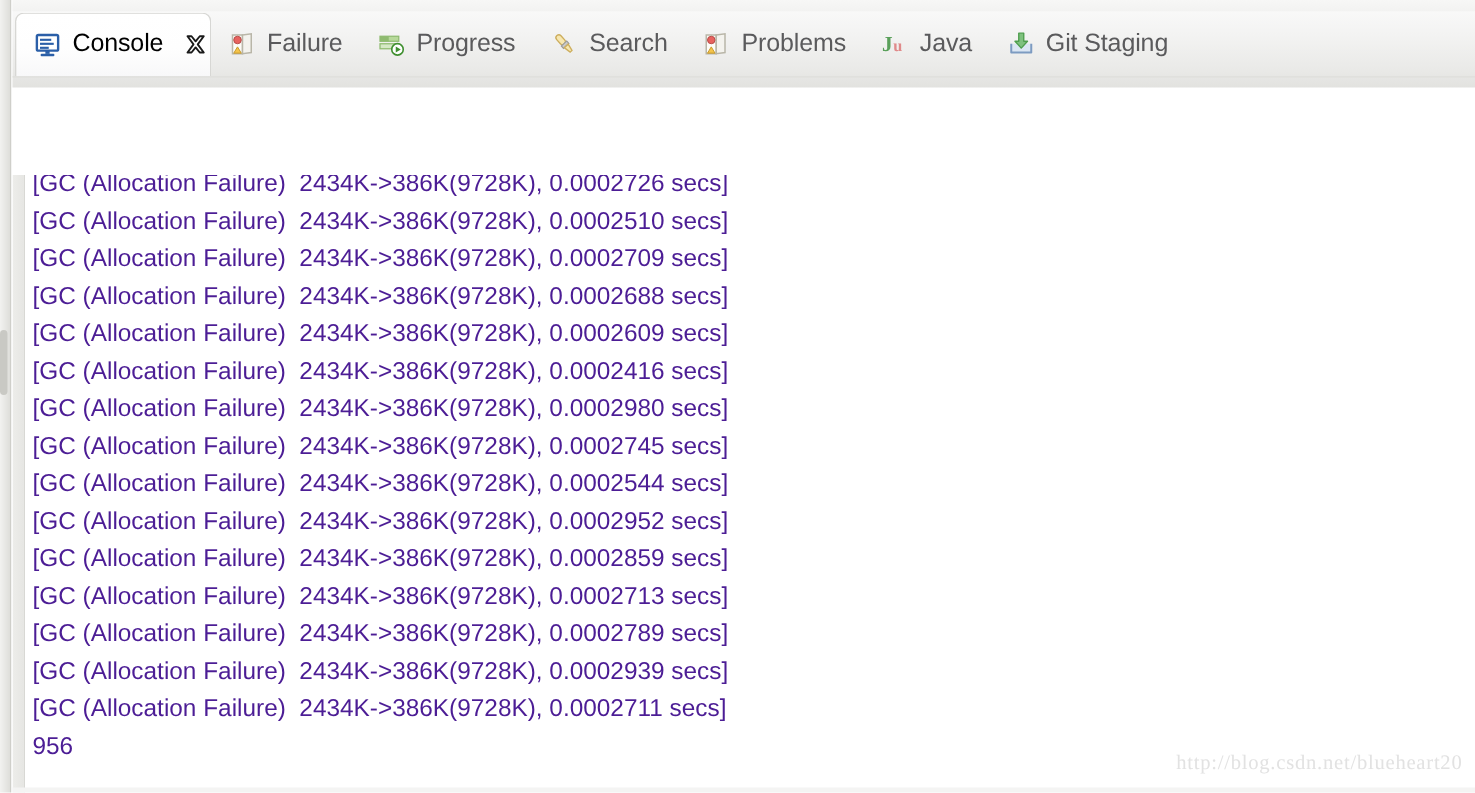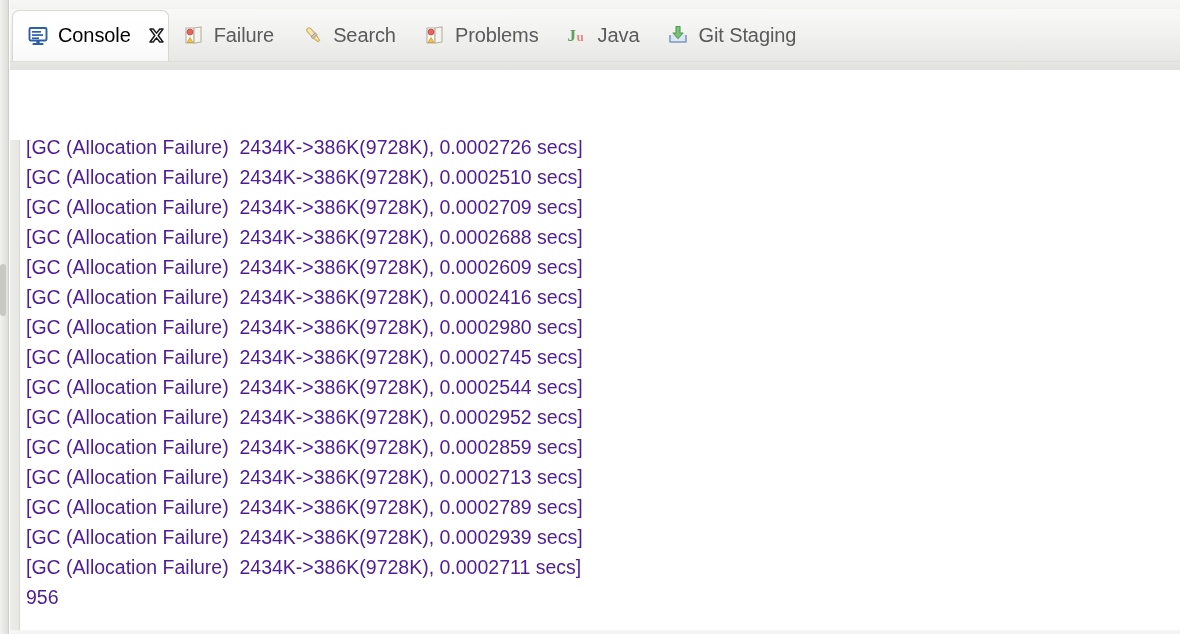--- a/index.html
+++ b/index.html
@@ -215,20 +215,32 @@
           <svg viewBox="0 0 22 22" width="22" height="22">
             <path d="M3 4 L11 4 L11 19 L3 19 Z" fill="#fdfcf7" stroke="#b9b6a8" stroke-width="1.2"></path>
             <path d="M11 4 L18 3 L18 18 L11 19 Z" fill="#f4f3ee" stroke="#b9b6a8" stroke-width="1.2"></path>
             <circle cx="7" cy="8" r="3" fill="#e8635f" stroke="#b84d49" stroke-width="0.8"></circle>
             <path d="M7 13.5 L10 18.5 L4 18.5 Z" fill="#f5c44a" stroke="#c79a2c" stroke-width="0.8"></path>
           </svg>
         </span>
         <span class="tab-label">Failure</span>
       </div>
 
+      <div class="tab">
+        <span class="ic">
+          <svg viewBox="0 0 22 22" width="22" height="22">
+            <rect x="2" y="5" width="15" height="4" fill="#b7d99a" stroke="#8fbb70" stroke-width="1"></rect>
+            <rect x="2" y="11" width="15" height="4" fill="#d6e9c6" stroke="#8fbb70" stroke-width="1"></rect>
+            <rect x="2" y="5" width="7" height="4" fill="#8fbb70"></rect>
+            <circle cx="16" cy="15.5" r="4.6" fill="#ffffff" stroke="#3f8f2f" stroke-width="1.3"></circle>
+            <path d="M14.6 13.1 L18.6 15.5 L14.6 17.9 Z" fill="#3f8f2f"></path>
+          </svg>
+        </span>
+        <span class="tab-label">Progress</span>
+      </div>
 
       <div class="tab">
         <span class="ic">
           <svg viewBox="0 0 22 22" width="22" height="22">
             <g transform="rotate(-42 11 11)">
               <rect x="9" y="2.5" width="4.6" height="9" rx="2.3" fill="#f7e7b0" stroke="#cdae5e" stroke-width="1.1"></rect>
               <rect x="8.4" y="11" width="5.8" height="2.6" fill="#c9c9c9" stroke="#9a9a9a" stroke-width="0.9"></rect>
               <path d="M9.2 13.6 L13.4 13.6 L12.3 19.4 L10.3 19.4 Z" fill="#f7e7b0" stroke="#cdae5e" stroke-width="1.1"></path>
             </g>
           </svg>
@@ -270,15 +282,16 @@
 
     </div>
   </div>
 
 
   <div class="console">
     <div class="console-gutter"></div>
     <div class="console-lines"><div class="line">[GC (Allocation Failure)  2434K-&gt;386K(9728K), 0.0002726 secs]</div><div class="line">[GC (Allocation Failure)  2434K-&gt;386K(9728K), 0.0002510 secs]</div><div class="line">[GC (Allocation Failure)  2434K-&gt;386K(9728K), 0.0002709 secs]</div><div class="line">[GC (Allocation Failure)  2434K-&gt;386K(9728K), 0.0002688 secs]</div><div class="line">[GC (Allocation Failure)  2434K-&gt;386K(9728K), 0.0002609 secs]</div><div class="line">[GC (Allocation Failure)  2434K-&gt;386K(9728K), 0.0002416 secs]</div><div class="line">[GC (Allocation Failure)  2434K-&gt;386K(9728K), 0.0002980 secs]</div><div class="line">[GC (Allocation Failure)  2434K-&gt;386K(9728K), 0.0002745 secs]</div><div class="line">[GC (Allocation Failure)  2434K-&gt;386K(9728K), 0.0002544 secs]</div><div class="line">[GC (Allocation Failure)  2434K-&gt;386K(9728K), 0.0002952 secs]</div><div class="line">[GC (Allocation Failure)  2434K-&gt;386K(9728K), 0.0002859 secs]</div><div class="line">[GC (Allocation Failure)  2434K-&gt;386K(9728K), 0.0002713 secs]</div><div class="line">[GC (Allocation Failure)  2434K-&gt;386K(9728K), 0.0002789 secs]</div><div class="line">[GC (Allocation Failure)  2434K-&gt;386K(9728K), 0.0002939 secs]</div><div class="line">[GC (Allocation Failure)  2434K-&gt;386K(9728K), 0.0002711 secs]</div><div class="line">956</div></div>
   </div>
 
+  <div class="watermark">http://blog.csdn.net/blueheart20</div>
   <div class="bottom-strip"></div>
 
 </div>
 
 </body></html>

